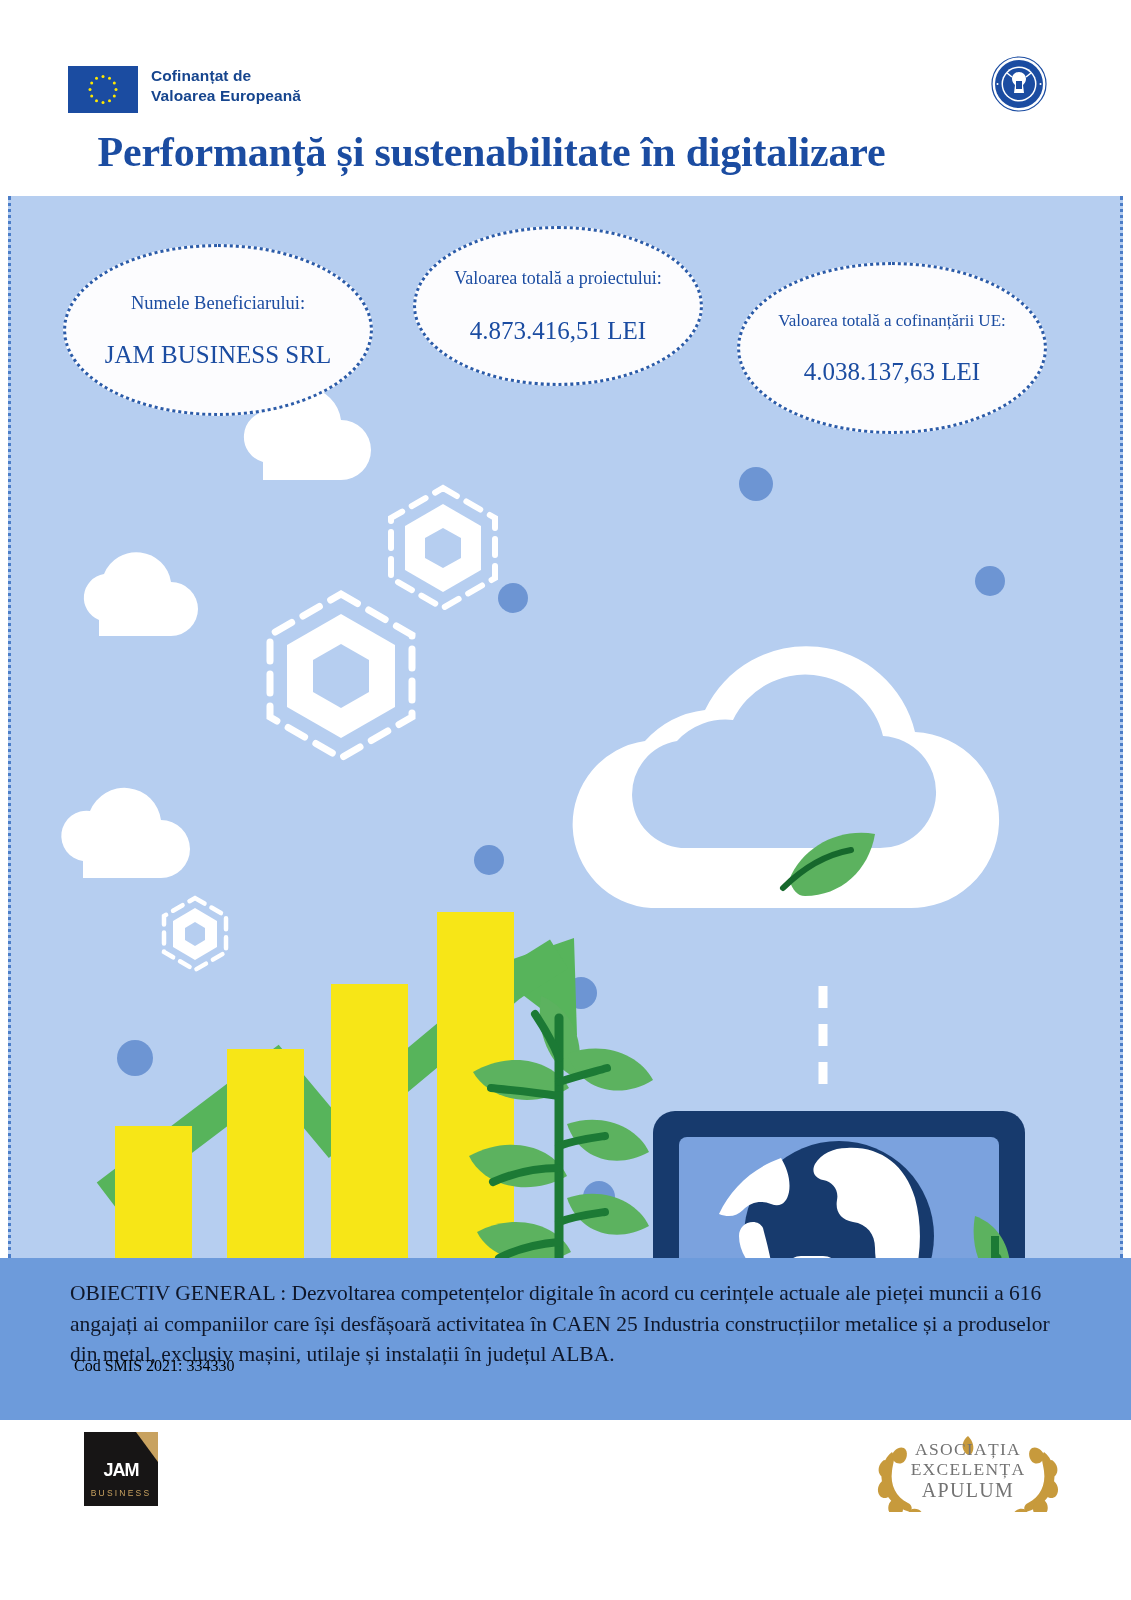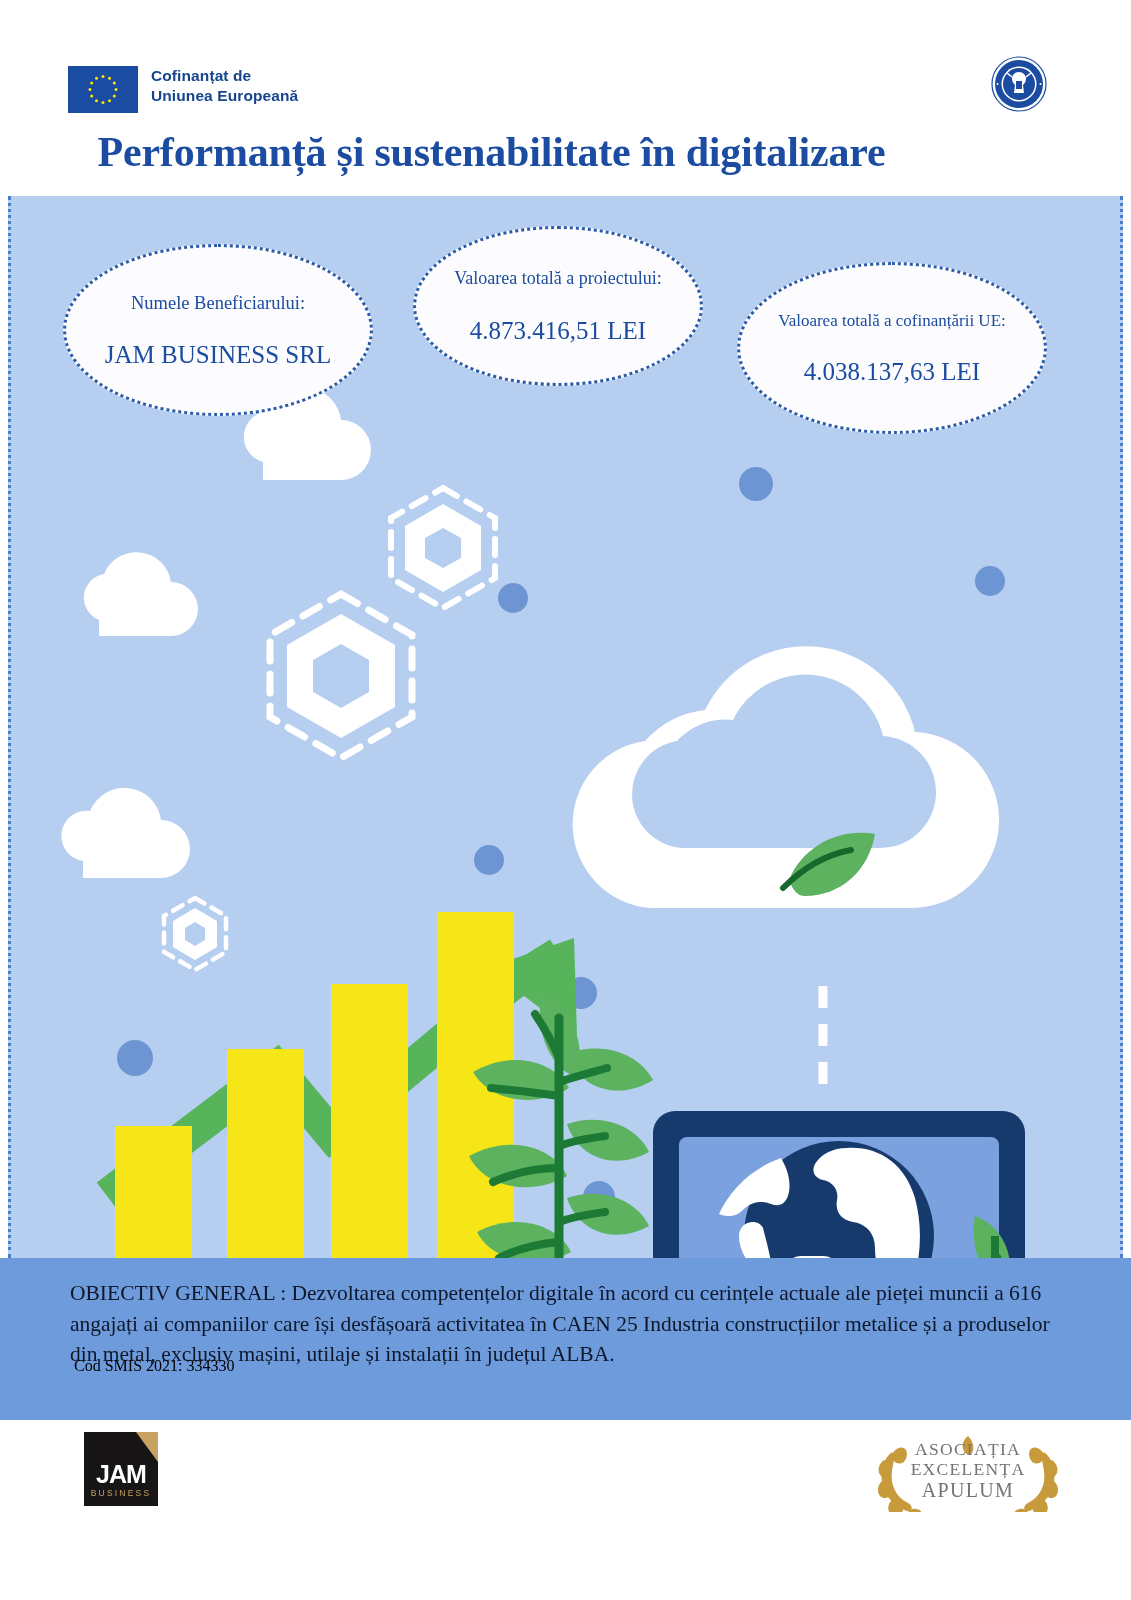--- a/index.html
+++ b/index.html
@@ -51,21 +51,21 @@
   .band .obj { position:absolute; left:70px; top:20px; width:990px;
                font-size:21.5px; color:#0f172a; line-height:1.42; text-align:left; }
 
   
   .footer { position:absolute; left:0; top:1420px; width:1131px; height:180px; background:#fff; }
   .jam-logo { position:absolute; left:84px; top:1432px; width:74px; height:74px;
               background:#171515; overflow:hidden; }
   .jam-corner { position:absolute; right:0; top:0; width:0; height:0;
                 border-top:30px solid #C8A260; border-left:22px solid transparent; }
   .jam-main { position:absolute; left:0; top:28px; width:74px; text-align:center;
-              font-family:"Liberation Sans", sans-serif; font-weight:bold; font-size:25px;
+              font-family:"Liberation Sans", sans-serif; font-weight:bold; font-size:18px;
               color:#ffffff; letter-spacing:-1px; }
   .jam-sub { position:absolute; left:0; top:56px; width:74px; text-align:center;
              font-family:"Liberation Sans", sans-serif; font-size:8.5px; color:#C8A260;
              letter-spacing:2.2px; }
   .apulum { position:absolute; left:862px; top:1430px; width:212px; height:82px; }
   .apulum-text { position:absolute; left:0; top:0; width:212px; height:82px;
                  display:flex; flex-direction:column; align-items:center; justify-content:center;
                  font-family:"Liberation Serif", serif; color:#737373; line-height:1.12; }
   .apulum-text span { letter-spacing:1.3px; }
   .ap-l1 { font-size:17.5px; } .ap-l2 { font-size:17.5px; } .ap-l3 { font-size:20px;text-align:center; }
@@ -92,21 +92,21 @@
             <circle cx="28.5" cy="34.8" r="1.5"></circle>
             <circle cx="23.7" cy="30" r="1.5"></circle>
             <circle cx="22" cy="23.5" r="1.5"></circle>
             <circle cx="23.7" cy="17" r="1.5"></circle>
             <circle cx="28.5" cy="12.2" r="1.5"></circle>
           </g>
         </svg>
       </div>
       <div class="eu-text">
         <div>Cofinanțat de</div>
-        <div>Uniunea Europeană</div>
+        <div>Valoarea Europeană</div>
       </div>
     </div>
 
     <div class="ro-seal">
       <svg width="58" height="58" viewBox="0 0 58 58">
         <circle cx="29" cy="29" r="27" fill="none" stroke="#1B4CA1" stroke-width="1.2"></circle>
         <circle cx="29" cy="29" r="24" fill="#1B4CA1"></circle>
         <circle cx="29" cy="29" r="17.5" fill="#fff"></circle>
         <circle cx="29" cy="29" r="16" fill="#1B4CA1"></circle>
         <path d="M29 17 c-4 0-7 3-7 7 0 3 2 5 3 6 l-1 8 h10 l-1-8 c1-1 3-3 3-6 0-4-3-7-7-7z" fill="#fff"></path>

